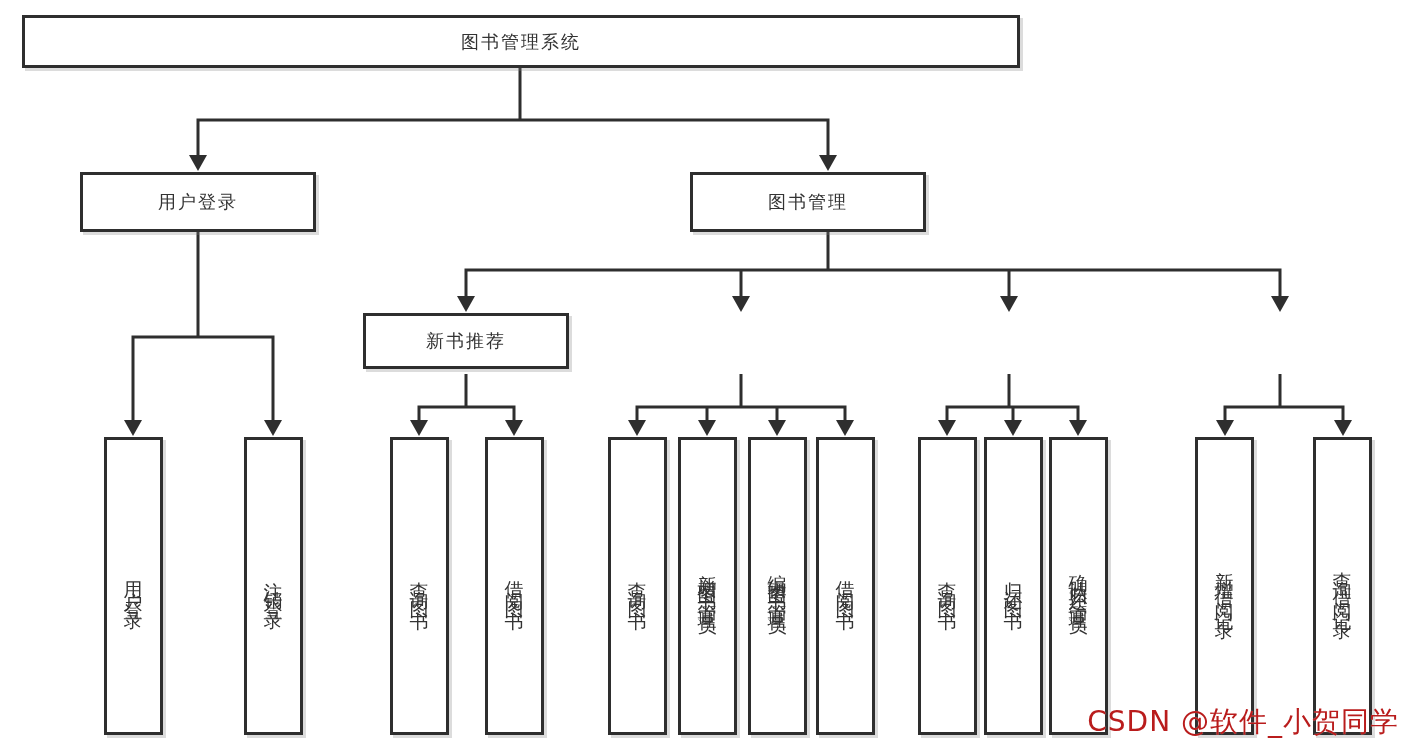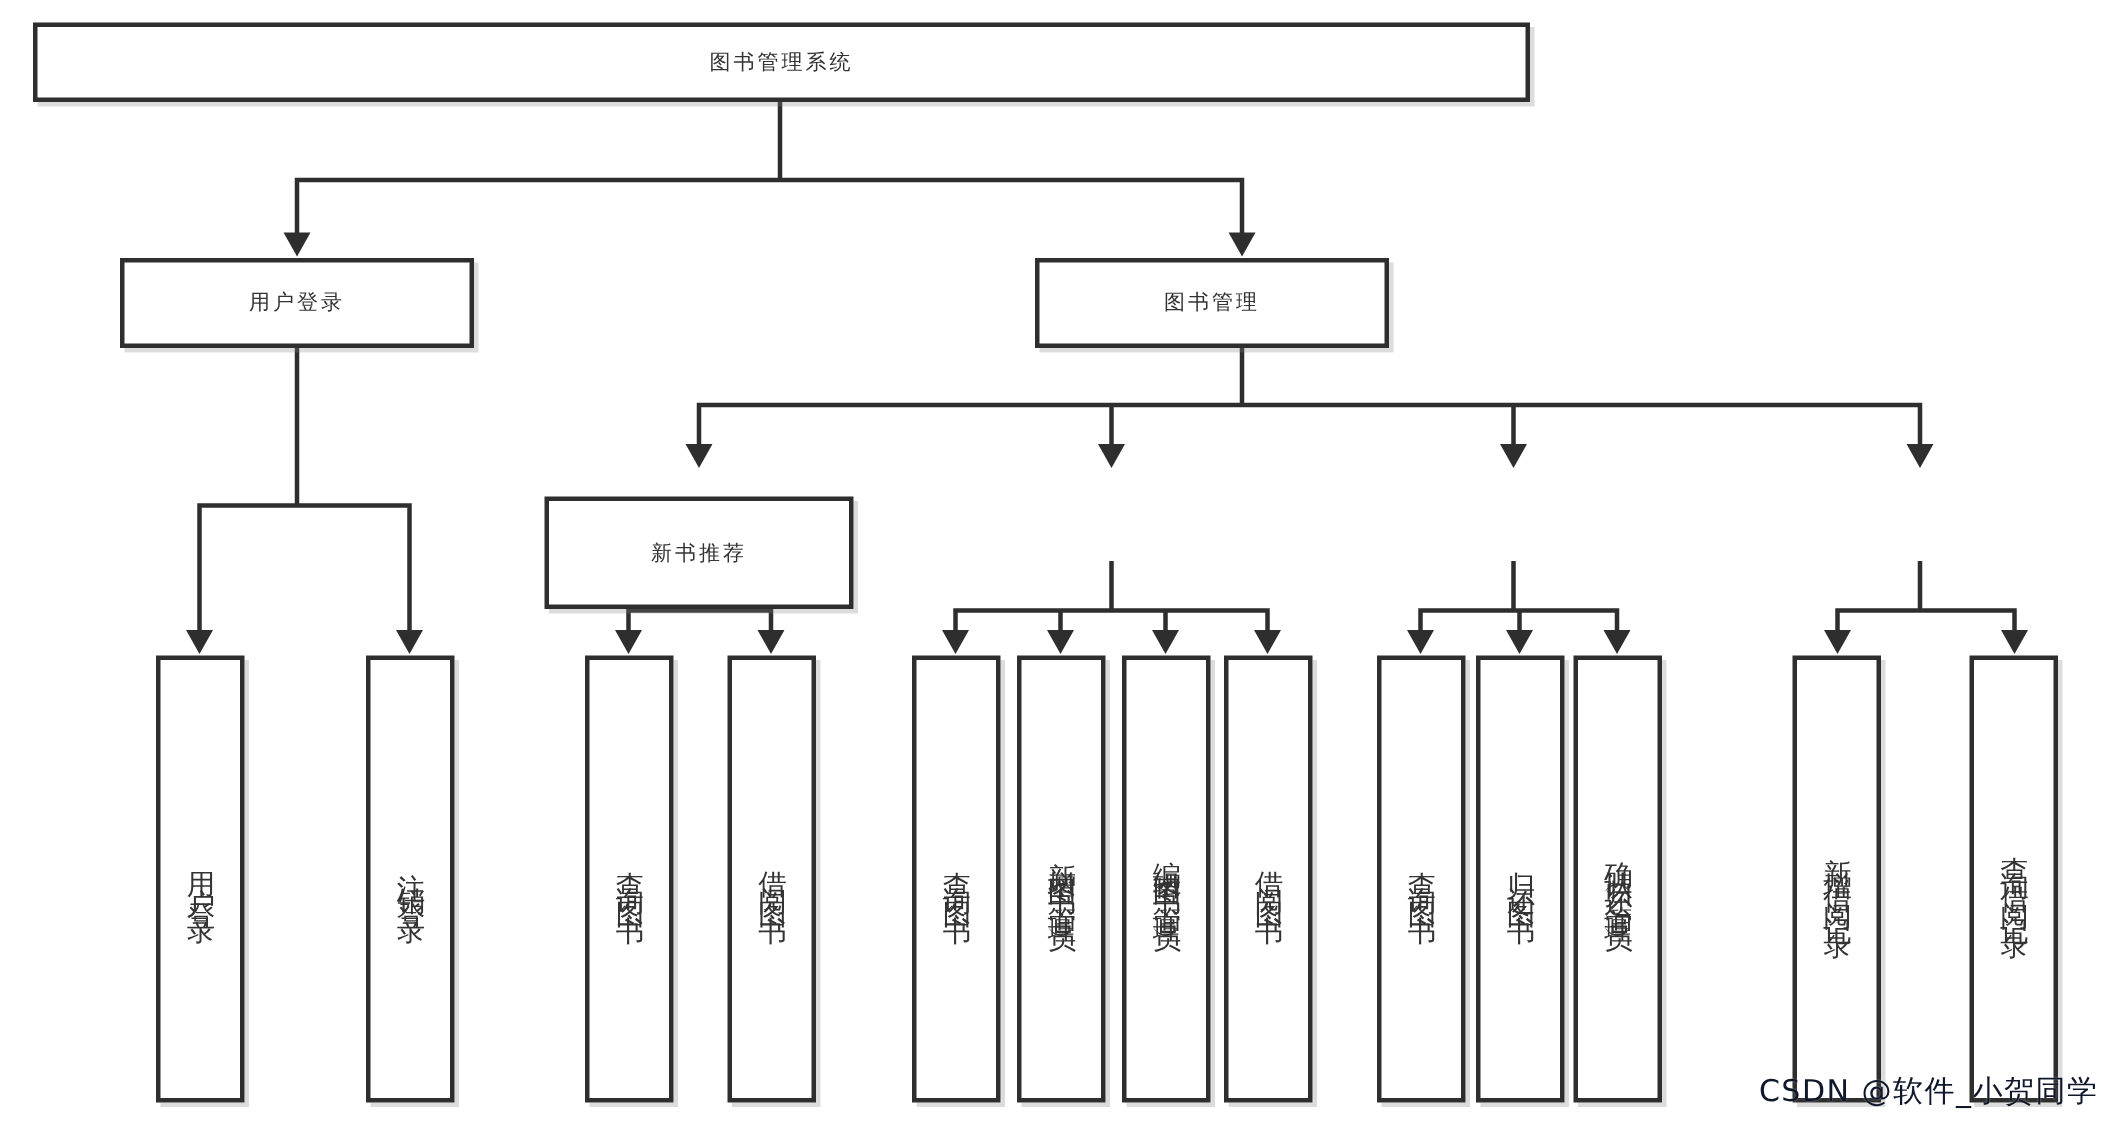--- a/index.html
+++ b/index.html
@@ -20,43 +20,43 @@
     pointer-events: none;
   }
   .node {
     position: absolute;
     background: #ffffff;
     border: 3px solid #2e2e2e;
     box-shadow: 3px 3px 0 rgba(130,130,130,0.28);
     display: flex;
     align-items: center;
     justify-content: center;
-    font-size: 14px;
+    font-size: 18px;
     letter-spacing: 2px;
     color: #333333;
     line-height: 1;
     z-index: 2;
   }
   .node.v {
     writing-mode: vertical-rl;
     text-orientation: mixed;
     width: 59px;
     height: 298px;
     top: 437px;
     font-size: 19px;
     letter-spacing: 10px;
   }
   .node.v.long { letter-spacing: 6px; }
   .watermark {
     position: absolute;
     right: 6px;
     bottom: 6px;
-    font-size: 20px;
+    font-size: 28px;
     letter-spacing: 1px;
-    color: #0f172a;
+    color: #b91c1c;
     z-index: 3;
     text-shadow: 0 0 1px rgba(255,255,255,0.6);
   }
 </style>
 </head>
 <body>
 
 <div class="canvas">
 
   <svg class="connectors" width="1405" height="747" viewBox="0 0 1405 747" xmlns="http://www.w3.org/2000/svg">
@@ -100,21 +100,21 @@
       <polygon points="1216,420 1234,420 1225,436"></polygon>
       <polygon points="1334,420 1352,420 1343,436"></polygon>
     </g>
   </svg>
 
   <div class="node h" style="left:22px; top:15px; width:998px; height:53px">图书管理系统</div>
 
   <div class="node h" style="left:80px; top:172px; width:236px; height:60px">用户登录</div>
   <div class="node h" style="left:690px; top:172px; width:236px; height:60px">图书管理</div>
 
-  <div class="node h" style="left:363px; top:331px; width:206px; height:75px">新书推荐</div>
+  <div class="node h" style="left:363px; top:313px; width:206px; height:56px">新书推荐</div>
 
   <div class="node v" style="left:104px">用户登录</div>
   <div class="node v" style="left:244px">注销登录</div>
 
   <div class="node v" style="left:390px">查询图书</div>
   <div class="node v" style="left:485px">借阅图书</div>
 
   <div class="node v" style="left:608px">查询图书</div>
   <div class="node v long" style="left:678px">新增图书（管理员）</div>
   <div class="node v long" style="left:748px">编辑图书（管理员）</div>

